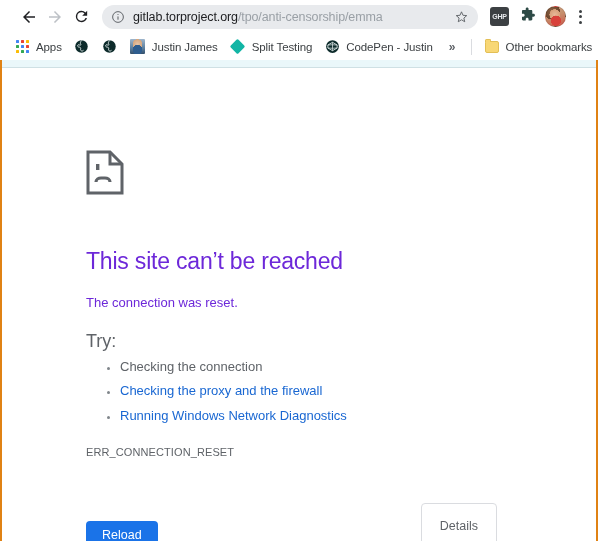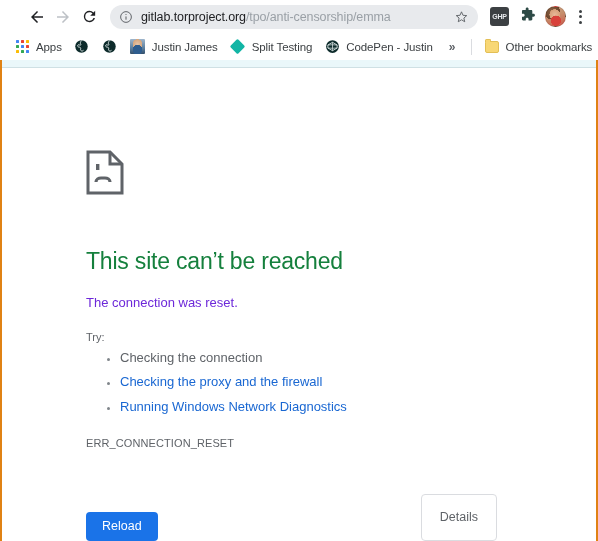--- a/index.html
+++ b/index.html
@@ -23,21 +23,21 @@
     background: #ffffff;
     display: flex;
     flex-direction: column;
   }
 
   .toolbar {
     height: 33px;
     background: #ffffff;
     display: flex;
     align-items: center;
-    padding: 0 8px 0 24px;
+    padding: 0 8px 0 16px;
     box-sizing: border-box;
     flex: 0 0 auto;
   }
 
   .nav-btn {
     width: 26px;
     height: 26px;
     display: flex;
     align-items: center;
     justify-content: center;
@@ -251,32 +251,32 @@
 
   .sad-doc {
     width: 38px;
     height: 45px;
     margin-bottom: 53px;
   }
 
   .err-title {
     font-size: 23px;
     font-weight: normal;
-    color: #15803d;
+    color: #6d28d9;
     margin: 0 0 19px 0;
     letter-spacing: -0.2px;
     line-height: 1.2;
   }
   .err-sub {
     font-size: 13px;
     color: #6d28d9;
     margin: 0 0 21px 0;
   }
   .err-try {
-    font-size: 11px;
+    font-size: 18px;
     color: #5f6368;
     margin: 0 0 6px 0;
   }
   .err-list {
     margin: 0 0 0 0;
     padding: 0 0 0 34px;
     list-style: disc;
     font-size: 13px;
     color: #5f6368;
   }

